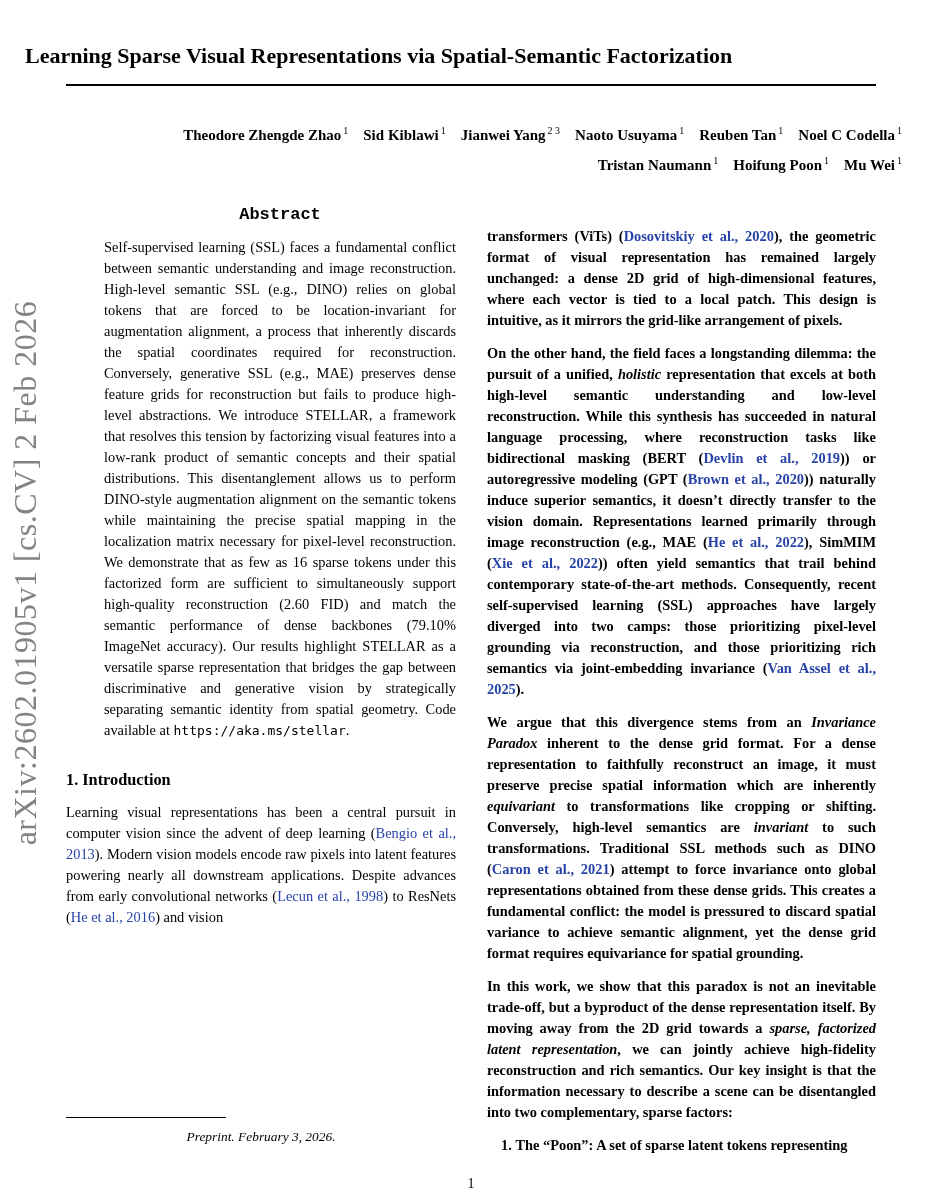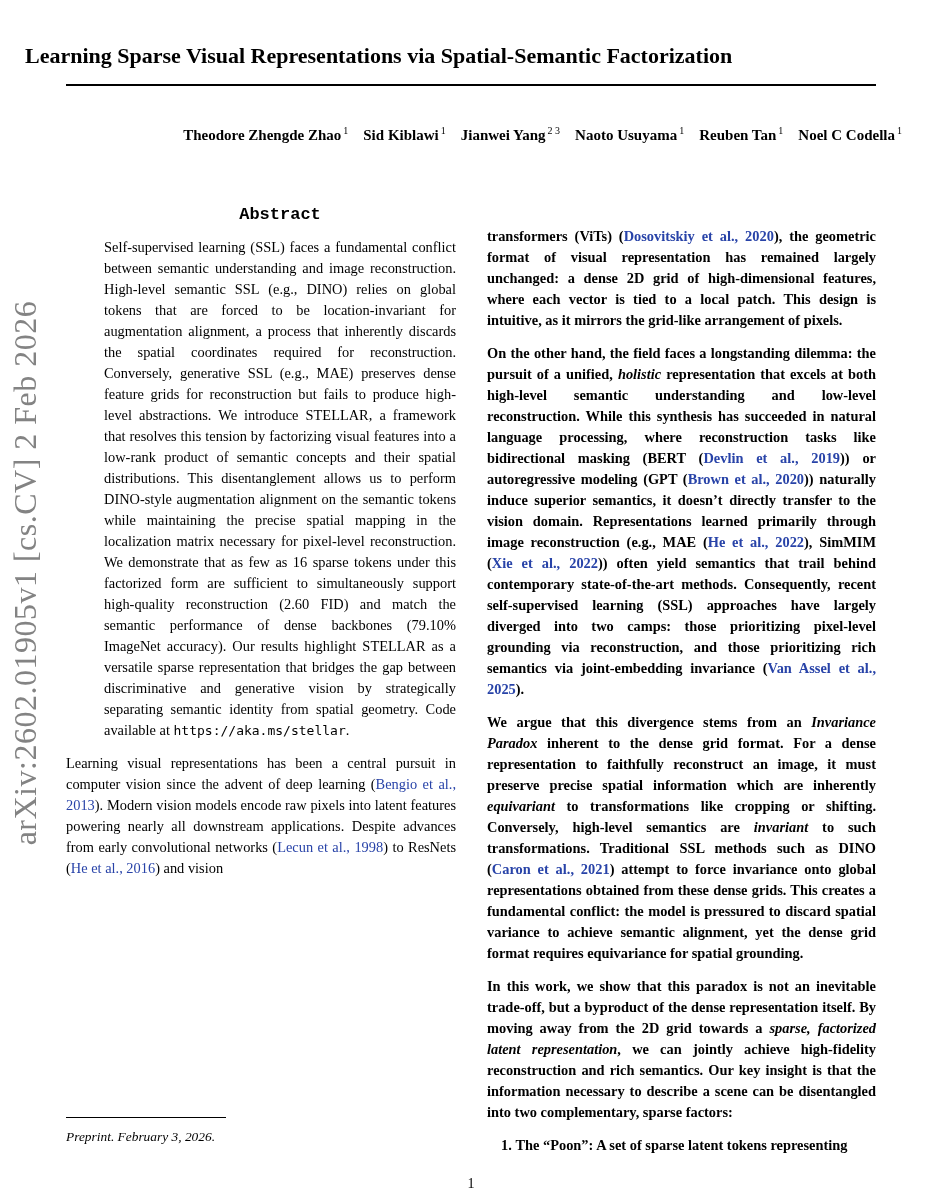--- a/index.html
+++ b/index.html
@@ -80,47 +80,49 @@
 
   .footnote-block { margin-top: auto; }
   .footnote-rule { width: 160px; border-top: 1px solid #000; margin-bottom: 6px; }
   .footnote {
     font-size: 11.9px; line-height: 16.3px;
     text-align: justify; text-indent: 10px;
   }
   .footnote sup { font-size: 8.5px; }
   .preprint {
     font-style: italic; font-size: 13.4px;
-    margin-top: 8px; text-align: left;
+    margin-top: 8px; text-align: center;
   }
 
   .list-item { padding-left: 14px; margin-top: 12px; }
 
   .page-number {
     position: absolute; bottom: 8px; left: 0; width: 100%;
     text-align: center; font-size: 14px;
   }
 </style>
 </head>
 <body>
 
 <div class="watermark">arXiv:2602.01905v1  [cs.CV]  2 Feb 2026</div>
 
 <h1 class="title">Learning Sparse Visual Representations via Spatial-Semantic Factorization</h1>
 <div class="title-rule"></div>
 
 <div class="authors">
   <div><strong>Theodore Zhengde Zhao</strong><sup>1</sup><span class="gap"></span><strong>Sid Kiblawi</strong><sup>1</sup><span class="gap"></span><strong>Jianwei Yang</strong><sup>2 3</sup><span class="gap"></span><strong>Naoto Usuyama</strong><sup>1</sup><span class="gap"></span><strong>Reuben Tan</strong><sup>1</sup><span class="gap"></span><strong>Noel C Codella</strong><sup>1</sup></div>
+  <div><strong>Tristan Naumann</strong><sup>1</sup><span class="gap"></span><strong>Hoifung Poon</strong><sup>1</sup><span class="gap"></span><strong>Mu Wei</strong><sup>1</sup></div>
 </div>
 
 <div class="col col-left">
   <div class="abstract-wrap">
     <div class="abstract-heading">Abstract</div>
     <p class="para">Self-supervised learning (SSL) faces a fundamental conflict between semantic understanding and image reconstruction. High-level semantic SSL (e.g., DINO) relies on global tokens that are forced to be location-invariant for augmentation alignment, a process that inherently discards the spatial coordinates required for reconstruction. Conversely, generative SSL (e.g., MAE) preserves dense feature grids for reconstruction but fails to produce high-level abstractions. We introduce STELLAR, a framework that resolves this tension by factorizing visual features into a low-rank product of semantic concepts and their spatial distributions. This disentanglement allows us to perform DINO-style augmentation alignment on the semantic tokens while maintaining the precise spatial mapping in the localization matrix necessary for pixel-level reconstruction. We demonstrate that as few as 16 sparse tokens under this factorized form are sufficient to simultaneously support high-quality reconstruction (2.60 FID) and match the semantic performance of dense backbones (79.10% ImageNet accuracy). Our results highlight STELLAR as a versatile sparse representation that bridges the gap between discriminative and generative vision by strategically separating semantic identity from spatial geometry. Code available at <a class="url">https://aka.ms/stellar</a>.</p>
   </div>
+  <div class="section-heading">1. Introduction</div>
   <p class="para">Learning visual representations has been a central pursuit in computer vision since the advent of deep learning (<a class="cite">Bengio et al., 2013</a>). Modern vision models encode raw pixels into latent features powering nearly all downstream applications. Despite advances from early convolutional networks (<a class="cite">Lecun et al., 1998</a>) to ResNets (<a class="cite">He et al., 2016</a>) and vision</p>
 
   <div class="footnote-block">
     <div class="footnote-rule"></div>
     <p class="preprint">Preprint. February 3, 2026.</p>
   </div>
 </div>
 
 <div class="col col-right">
   <p class="para">transformers (ViTs) (<a class="cite">Dosovitskiy et al., 2020</a>), the geometric format of visual representation has remained largely unchanged: a dense 2D grid of high-dimensional features, where each vector is tied to a local patch. This design is intuitive, as it mirrors the grid-like arrangement of pixels.</p>

